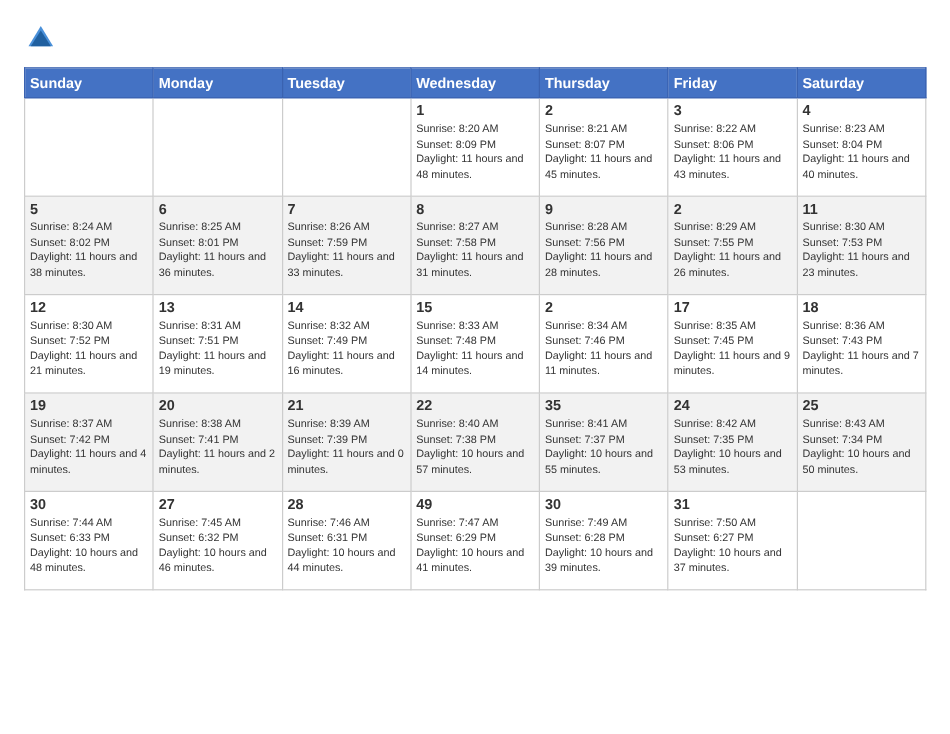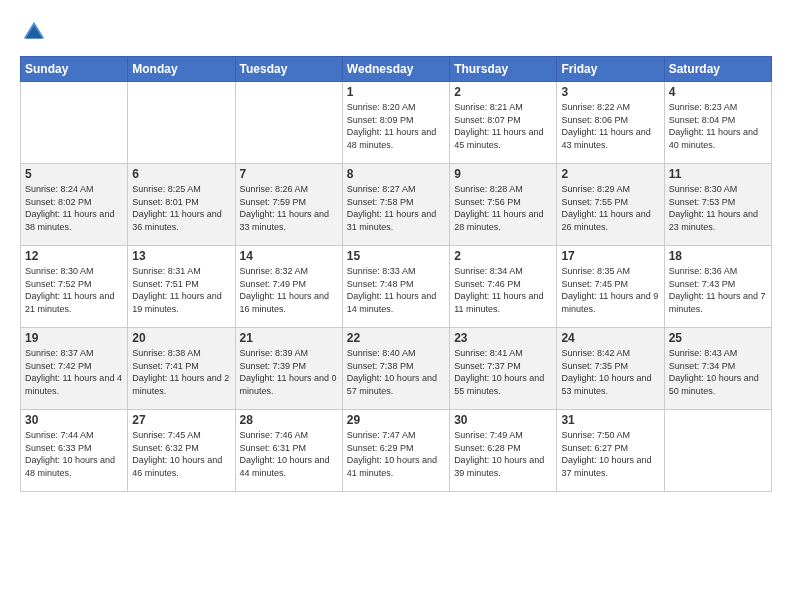--- a/index.html
+++ b/index.html
@@ -229,21 +229,21 @@
           </td>
           <td>
             <span class="day-number">21</span>
             <div class="day-info">Sunrise: 8:39 AM<br>Sunset: 7:39 PM<br>Daylight: 11 hours and 0 minutes.</div>
           </td>
           <td>
             <span class="day-number">22</span>
             <div class="day-info">Sunrise: 8:40 AM<br>Sunset: 7:38 PM<br>Daylight: 10 hours and 57 minutes.</div>
           </td>
           <td>
-            <span class="day-number">23</span>
+            <span class="day-number">35</span>
             <div class="day-info">Sunrise: 8:41 AM<br>Sunset: 7:37 PM<br>Daylight: 10 hours and 55 minutes.</div>
           </td>
           <td>
             <span class="day-number">24</span>
             <div class="day-info">Sunrise: 8:42 AM<br>Sunset: 7:35 PM<br>Daylight: 10 hours and 53 minutes.</div>
           </td>
           <td>
             <span class="day-number">25</span>
             <div class="day-info">Sunrise: 8:43 AM<br>Sunset: 7:34 PM<br>Daylight: 10 hours and 50 minutes.</div>
           </td>
@@ -255,21 +255,21 @@
           </td>
           <td>
             <span class="day-number">27</span>
             <div class="day-info">Sunrise: 7:45 AM<br>Sunset: 6:32 PM<br>Daylight: 10 hours and 46 minutes.</div>
           </td>
           <td>
             <span class="day-number">28</span>
             <div class="day-info">Sunrise: 7:46 AM<br>Sunset: 6:31 PM<br>Daylight: 10 hours and 44 minutes.</div>
           </td>
           <td>
-            <span class="day-number">29</span>
+            <span class="day-number">49</span>
             <div class="day-info">Sunrise: 7:47 AM<br>Sunset: 6:29 PM<br>Daylight: 10 hours and 41 minutes.</div>
           </td>
           <td>
             <span class="day-number">30</span>
             <div class="day-info">Sunrise: 7:49 AM<br>Sunset: 6:28 PM<br>Daylight: 10 hours and 39 minutes.</div>
           </td>
           <td>
             <span class="day-number">31</span>
             <div class="day-info">Sunrise: 7:50 AM<br>Sunset: 6:27 PM<br>Daylight: 10 hours and 37 minutes.</div>
           </td>

